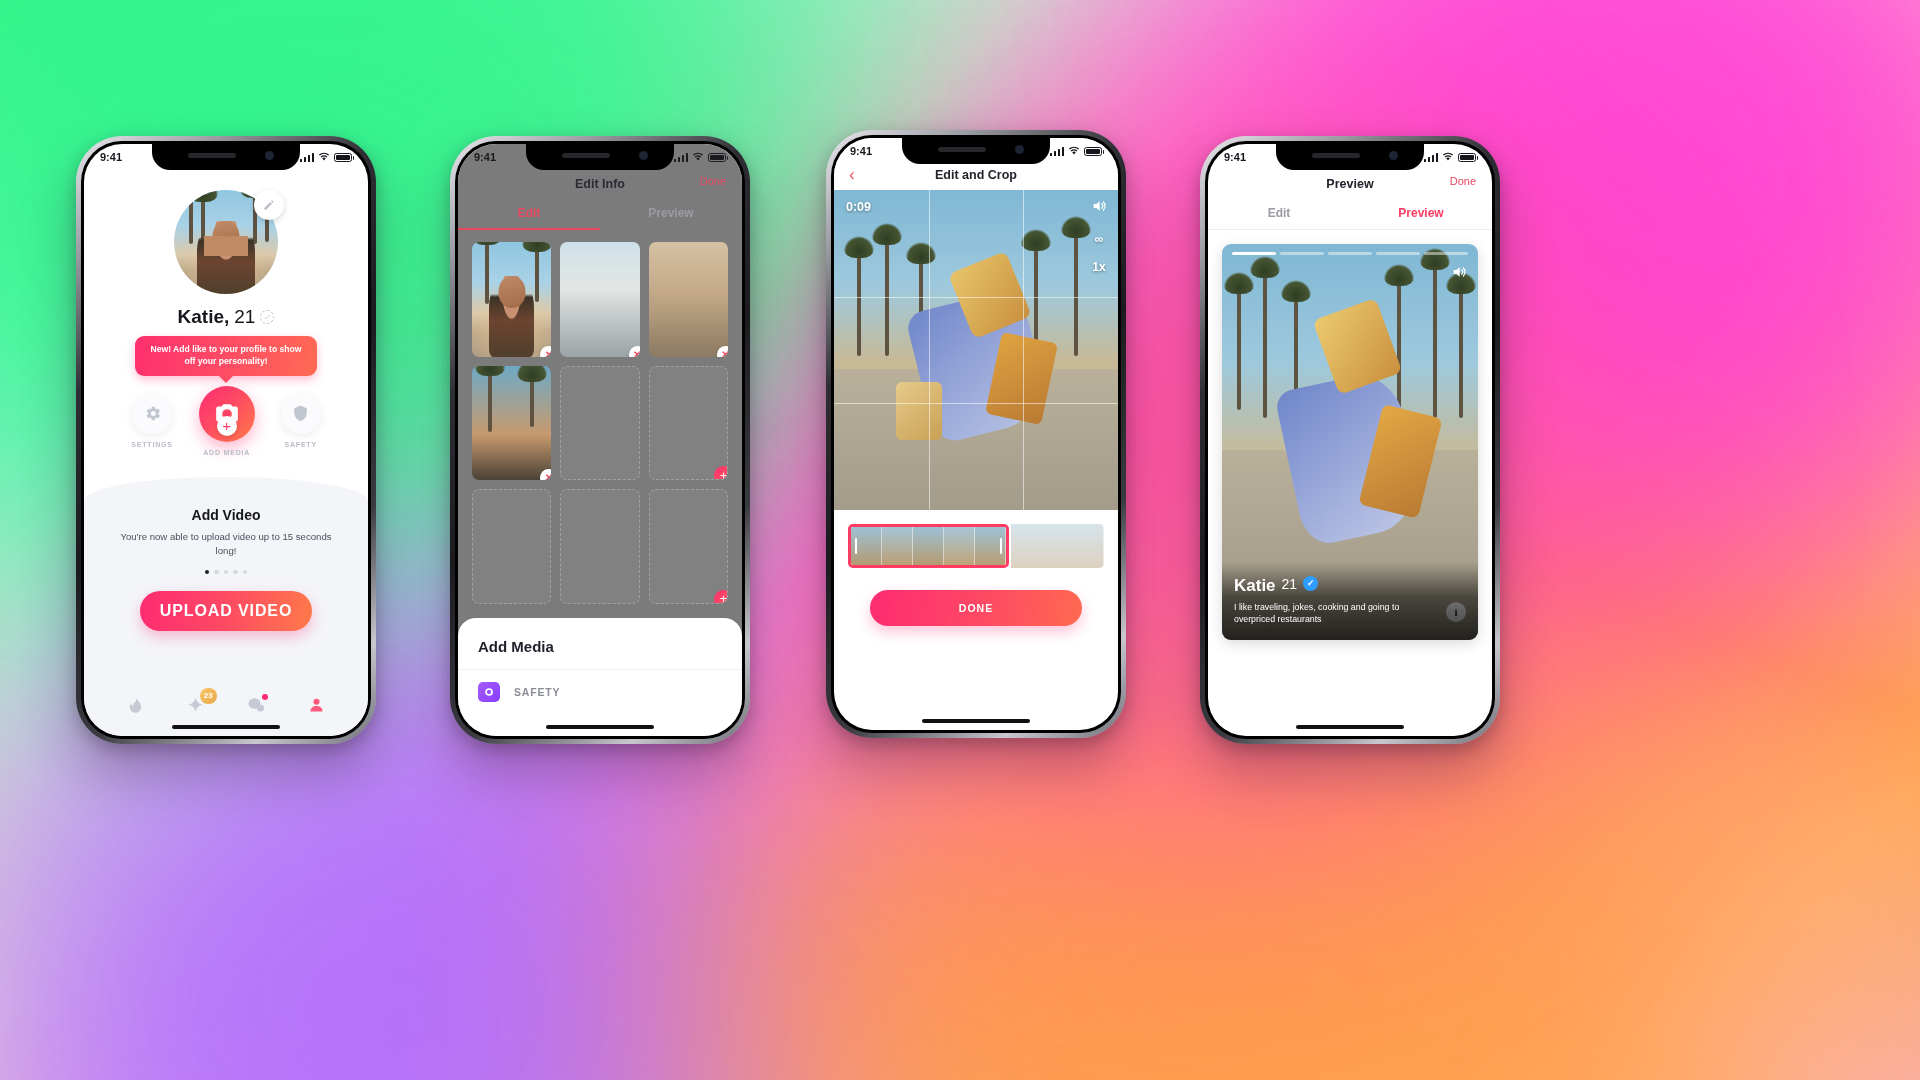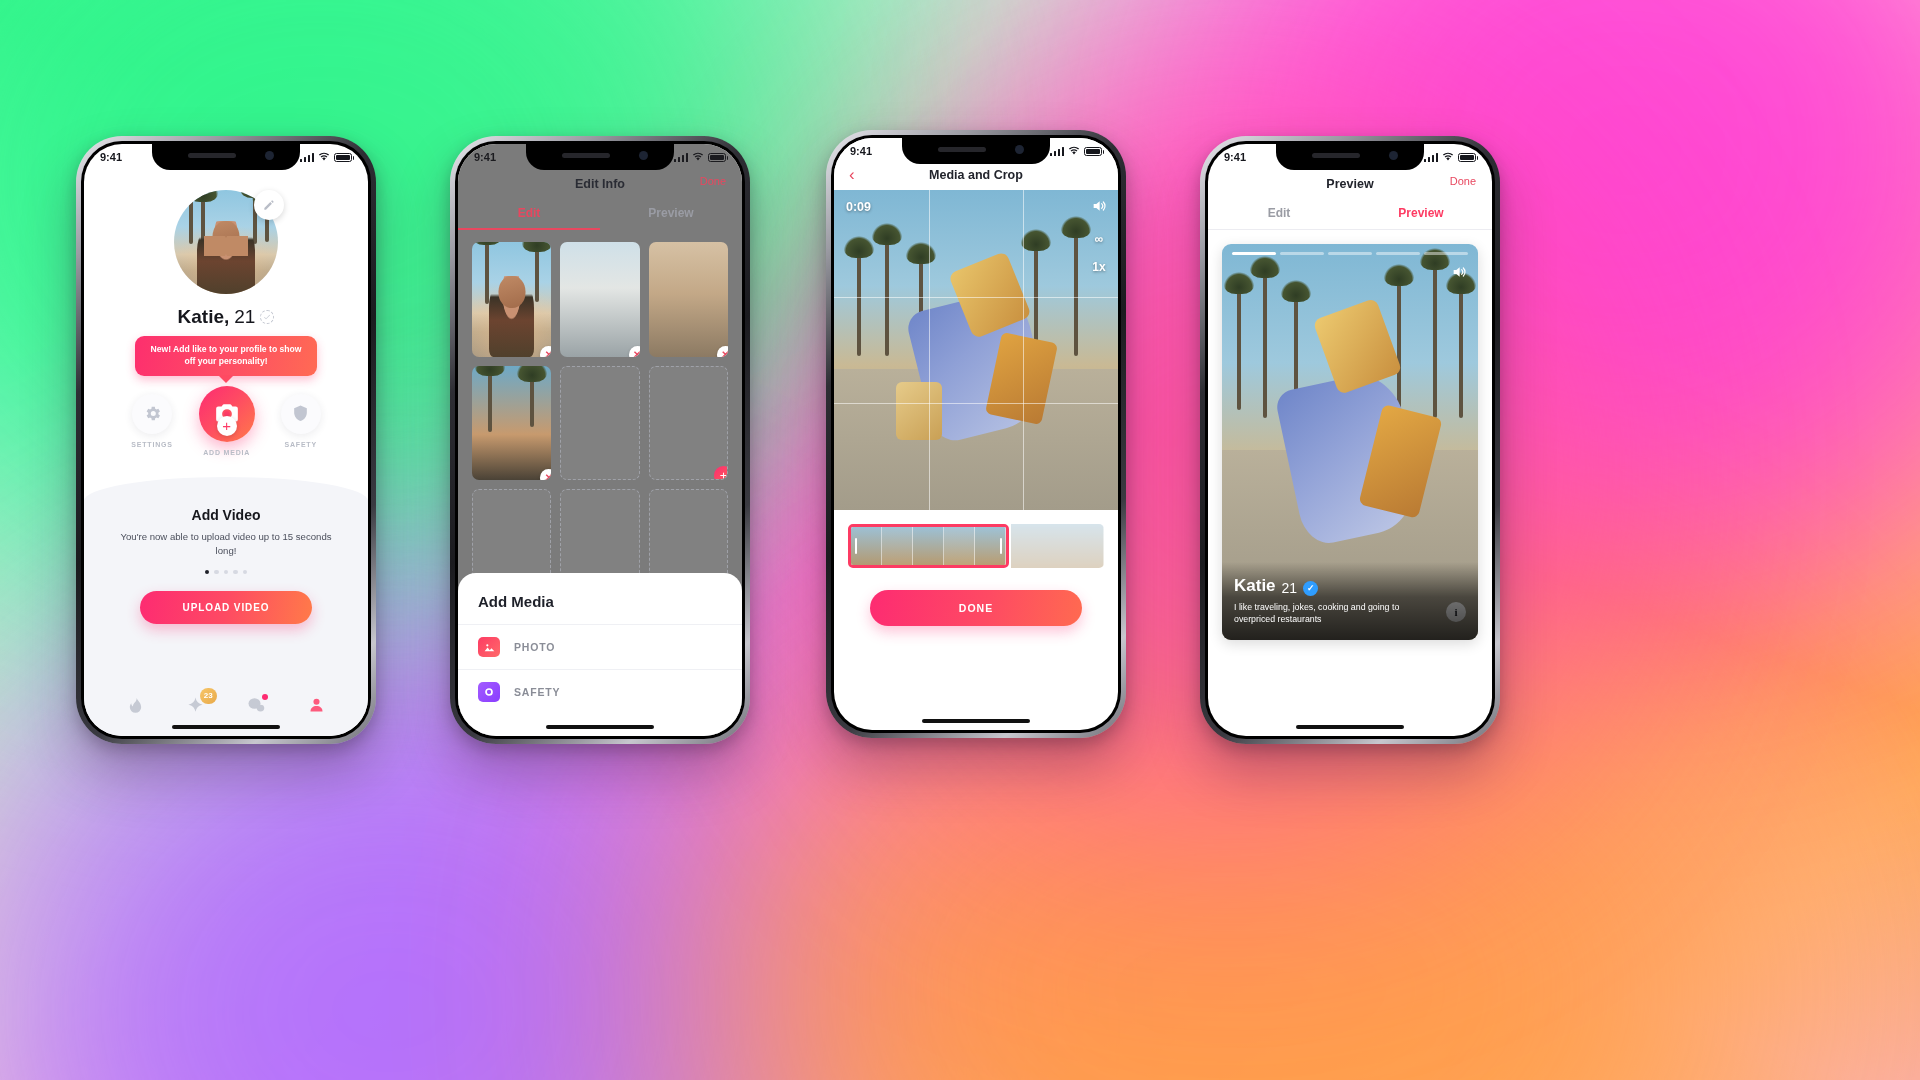--- a/index.html
+++ b/index.html
@@ -180,21 +180,21 @@
     padding-top: 30px;
   }
   .p1-card h3 { text-align: center; font-size: 14px; color: #16171d; font-weight: 800; }
   .p1-card p { text-align: center; font-size: 9.6px; color: #4b4f5c; margin-top: 7px; line-height: 1.45; padding: 0 34px; }
   .dots { display: flex; justify-content: center; gap: 5px; margin-top: 12px; }
   .dots i { width: 4.5px; height: 4.5px; border-radius: 50%; background: #d6d9e2; display: block; }
   .dots i.on { background: #1e2029; }
   .upload-btn {
     display: block; width: 172px; margin: 17px auto 0; padding: 11px 0;
     border: none; border-radius: 22px; color: #fff;
-    font-size: 10px; font-weight: 800; letter-spacing: .9px; text-align: center;
+    font-size: 16px; font-weight: 800; letter-spacing: .9px; text-align: center;
     background: linear-gradient(100deg,#fd2b72 0%,#fe4a63 50%,#ff7a49 100%);
     box-shadow: 0 6px 14px rgba(253,43,114,.3);
   }
   .tabbar {
     position: absolute; left: 0; right: 0; bottom: 0; height: 54px;
     display: flex; align-items: center; justify-content: space-around;
     padding: 0 22px 4px;
   }
   .tab-ic { position: relative; color: #c6cad4; }
   .badge-count {
@@ -321,21 +321,21 @@
   .prog i.on { background: #fff; }
   .p4-sound {
     position: absolute; right: 10px; top: 20px; z-index: 6; color: #fff;
   }
   .p4-info {
     position: absolute; left: 0; right: 0; bottom: 0; z-index: 6;
     padding: 14px 12px 14px;
     background: linear-gradient(180deg, transparent, rgba(0,0,0,.55) 45%, rgba(0,0,0,.78));
     color: #fff;
   }
-  .p4-info .nm { display: flex; align-items: flex-end; gap: 6px; font-size: 17px; }
+  .p4-info .nm { display: flex; align-items: flex-start; gap: 6px; font-size: 17px; }
   .p4-info .nm b { font-weight: 800; }
   .p4-info .nm span.age { font-weight: 400; font-size: 14px; }
   .vbadge {
     width: 15px; height: 15px; border-radius: 50%; background: #2f9dff;
     display: inline-flex; align-items: center; justify-content: center;
     color: #fff; font-size: 9px; font-weight: 800;
   }
   .p4-info .bio { font-size: 8.8px; line-height: 1.45; margin-top: 5px; width: 82%; }
   .info-btn {
     position: absolute; right: 12px; bottom: 18px; width: 20px; height: 20px;
@@ -546,29 +546,20 @@
         <div class="cell empty"></div>
         <div class="cell empty">
               <span class="addp">+</span>
             </div>
       </div>
     </div>
 
     <div class="sheet">
       <h3>Add Media</h3>
       <div class="srow">
-        <span class="ic" style="background:linear-gradient(135deg,#fd3b63,#ff6a6a)">
-          <svg width="13" height="13" viewBox="0 0 24 24">
-                <path d="M3 19l5.5-7 4 5 3-3.5L21 19z" fill="#fff"></path>
-                <circle cx="8" cy="8" r="2" fill="#fff"></circle>
-              </svg>
-        </span>
-        <span class="t">PHOTO</span>
-      </div>
-      <div class="srow">
         <span class="ic" style="background:linear-gradient(135deg,#a35cff,#8a3dff)">
           <svg width="12" height="12" viewBox="0 0 24 24">
                 <circle cx="12" cy="12" r="6" fill="none" stroke="#fff" stroke-width="3.4"></circle>
               </svg>
         </span>
         <span class="t">SAFETY</span>
       </div>
     </div>
     <div class="homebar"></div>
   </div>
@@ -593,21 +584,21 @@
             </span>
         <svg width="12" height="10" viewBox="0 0 12 10">
               <path d="M6 8.4 4.2 6.3a2.8 2.8 0 0 1 3.6 0L6 8.4zM2.6 4.6a5.3 5.3 0 0 1 6.8 0l-.9 1a4 4 0 0 0-5 0l-.9-1zM.9 2.6a8 8 0 0 1 10.2 0l-.9 1a6.6 6.6 0 0 0-8.4 0l-.9-1z" fill="currentColor"></path>
             </svg>
         <span class="batt"></span>
       </span>
     </div>
 
     <div class="p3-nav">
       <span class="back">‹</span>
-      <span class="t">Media and Crop</span>
+      <span class="t">Edit and Crop</span>
     </div>
 
     <div class="p3-video">
       <div class="skater-scene">
         <span class="palm" style="left:8%;top:18%;height:34%"></span>
         <span class="palm" style="left:18%;top:14%;height:38%"></span>
         <span class="palm" style="left:30%;top:20%;height:30%"></span>
         <span class="palm" style="right:28%;top:16%;height:34%"></span>
         <span class="palm" style="right:14%;top:12%;height:40%"></span>
         <div style="position:absolute;left:0;right:0;top:56%;bottom:0;background:linear-gradient(180deg,#b9b09a,#a39c8a)"></div>

